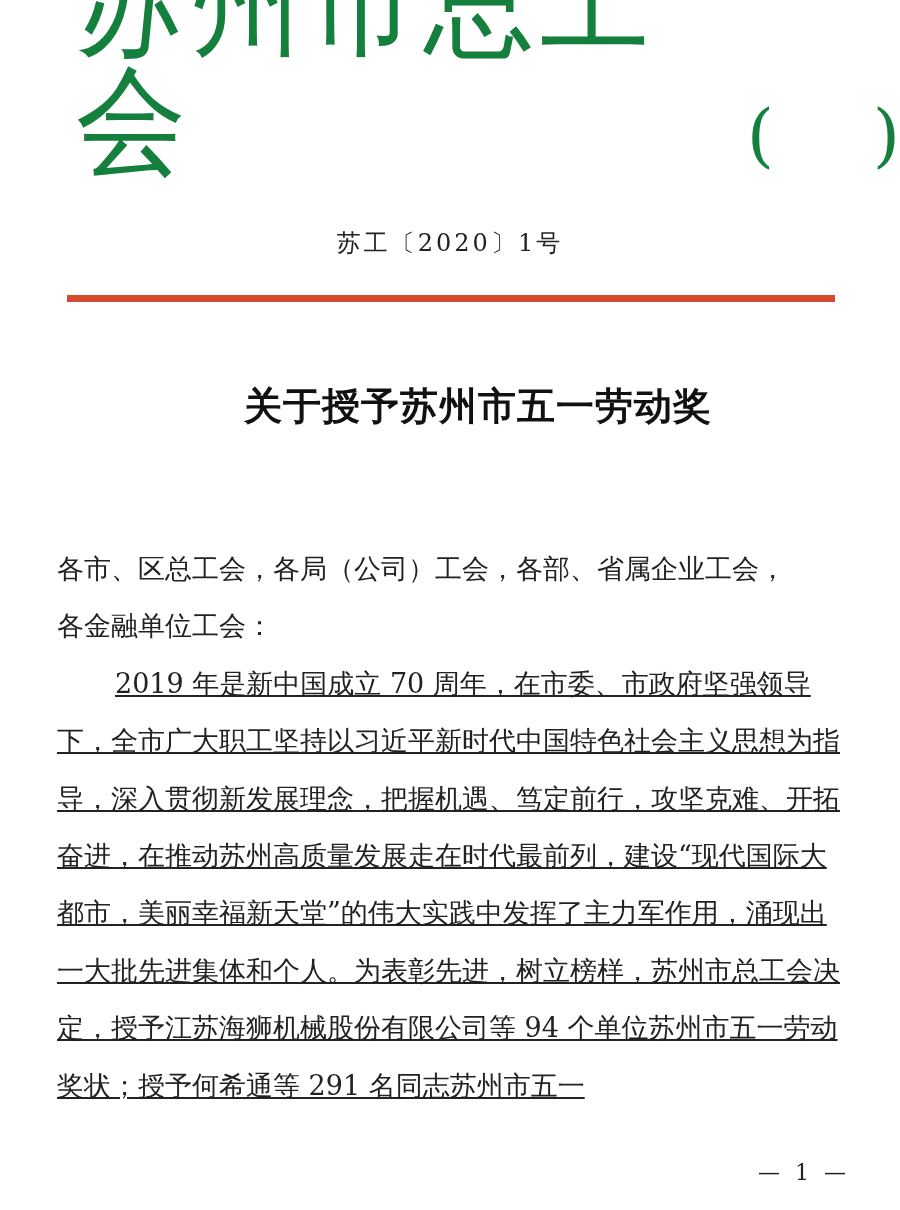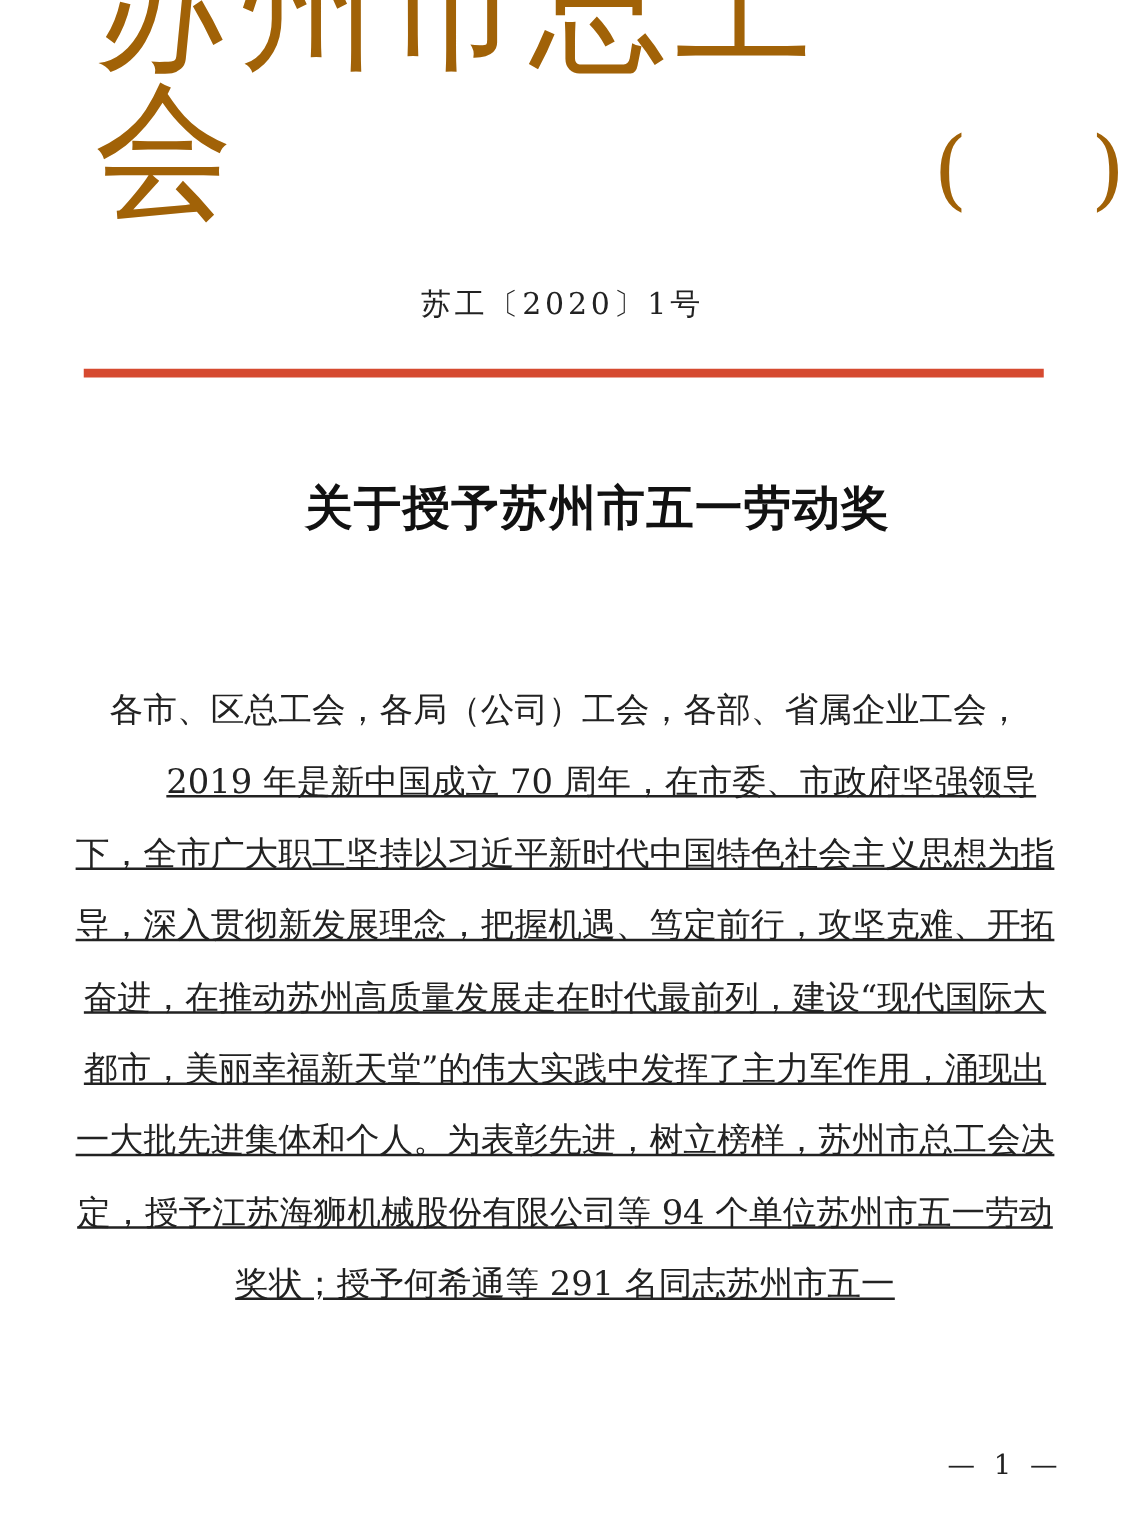--- a/index.html
+++ b/index.html
@@ -1,33 +1,33 @@
 <!DOCTYPE html>
 <html><head>
   <meta charset="utf-8">
   <style>
     html, body { margin: 0; padding: 0; background: #ffffff; }
     body { width: 900px; height: 1210px; position: relative; overflow: hidden;
            font-family: "DejaVu Serif", "Liberation Serif", serif; color: #1a1a1a; }
     .masthead { position: absolute; left: 76px; top: 50px; height: 130px;
-                display: flex; align-items: flex-end; color: #a16207; }
+                display: flex; align-items: flex-end; color: #15803d; }
     .masthead-title { font-family: "DejaVu Serif", serif; font-size: 110px; line-height: 1;
                       letter-spacing: 6px; font-weight: normal; transform: scaleY(1.08);
                       transform-origin: bottom; }
     .masthead-paren { font-size: 70px; line-height: 1; margin-left: 4px; margin-bottom: 10px;
                       display: flex; width: 160px; justify-content: space-between; }
     .doc-number { position: absolute; left: 0; width: 900px; top: 227px; text-align: center;
                   font-size: 24px; letter-spacing: 3px; color: #222; }
     .red-rule { position: absolute; left: 67px; top: 295px; width: 768px; height: 7px;
                 background: #d64a30; }
     .doc-title { position: absolute; left: 0; width: 900px; top: 378px; text-align: center;
                  font-size: 38px; font-weight: bold; line-height: 56px; color: #111;
                  letter-spacing: 1px; padding-left: 28px; }
     .body-text { position: absolute; left: 57px; width: 790px; top: 540px;
-                 font-size: 27px; line-height: 57.4px; color: #222; text-align: center; }
+                 font-size: 27px; line-height: 57.4px; color: #222; }
     .body-text p { margin: 0; }
     .indent { text-indent: 58px; text-decoration: underline; }
     .page-number { position: absolute; left: 758px; top: 1160px; font-size: 22px; color: #222;
                    letter-spacing: 4px; }
   </style>
 </head>
 <body>
 
 <div class="masthead">
   <span class="masthead-title">苏州市总工会</span>
@@ -40,16 +40,17 @@
 <div class="doc-number">苏工〔2020〕1号</div>
 
 <div class="red-rule"></div>
 
 <div class="doc-title">
   <div>关于授予苏州市五一劳动奖</div>
 </div>
 
 <div class="body-text">
   <p>各市、区总工会，各局（公司）工会，各部、省属企业工会，</p>
+  <p>各金融单位工会：</p>
   <p class="indent">2019 年是新中国成立 70 周年，在市委、市政府坚强领导下，全市广大职工坚持以习近平新时代中国特色社会主义思想为指导，深入贯彻新发展理念，把握机遇、笃定前行，攻坚克难、开拓奋进，在推动苏州高质量发展走在时代最前列，建设“现代国际大都市，美丽幸福新天堂”的伟大实践中发挥了主力军作用，涌现出一大批先进集体和个人。为表彰先进，树立榜样，苏州市总工会决定，授予江苏海狮机械股份有限公司等 94 个单位苏州市五一劳动奖状；授予何希通等 291 名同志苏州市五一</p>
 </div>
 
 <div class="page-number">— 1 —</div>
 
 </body></html>

